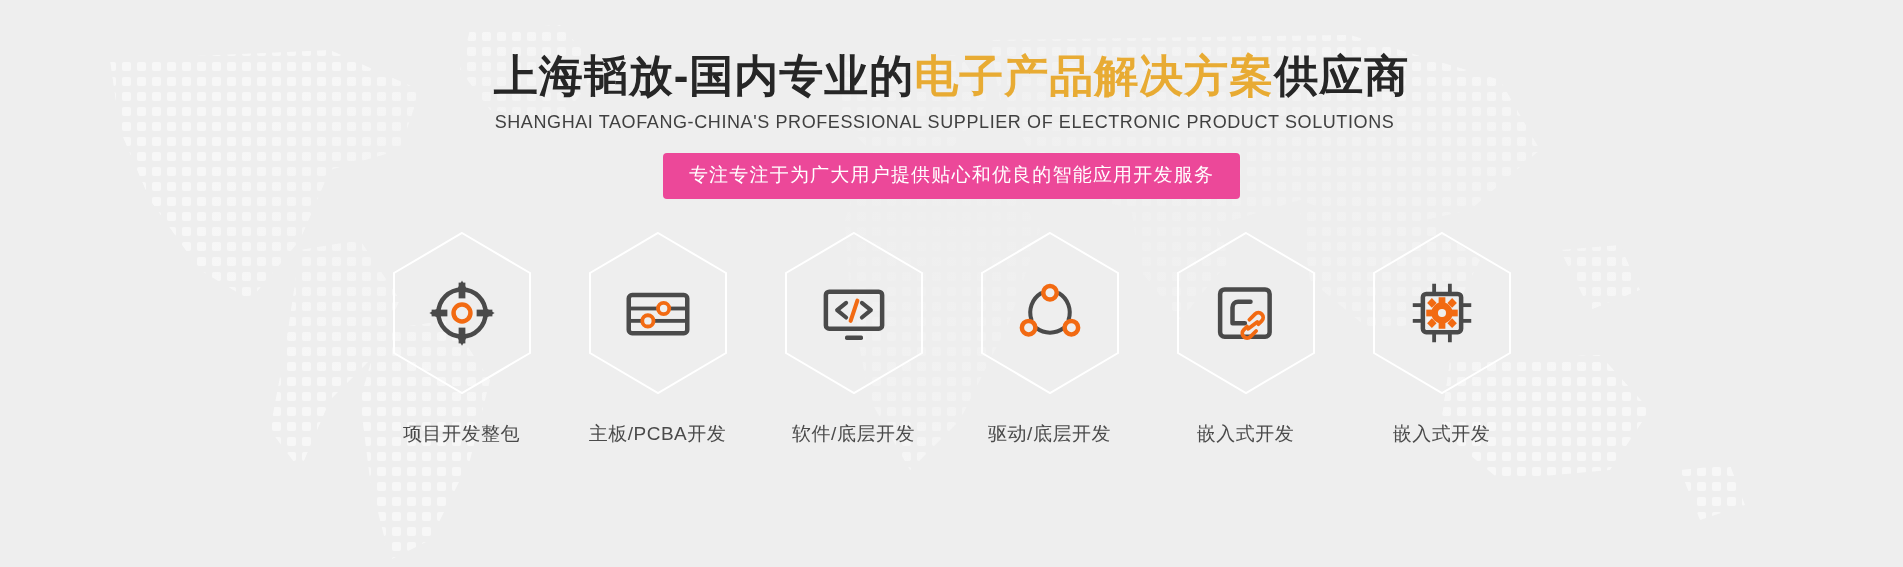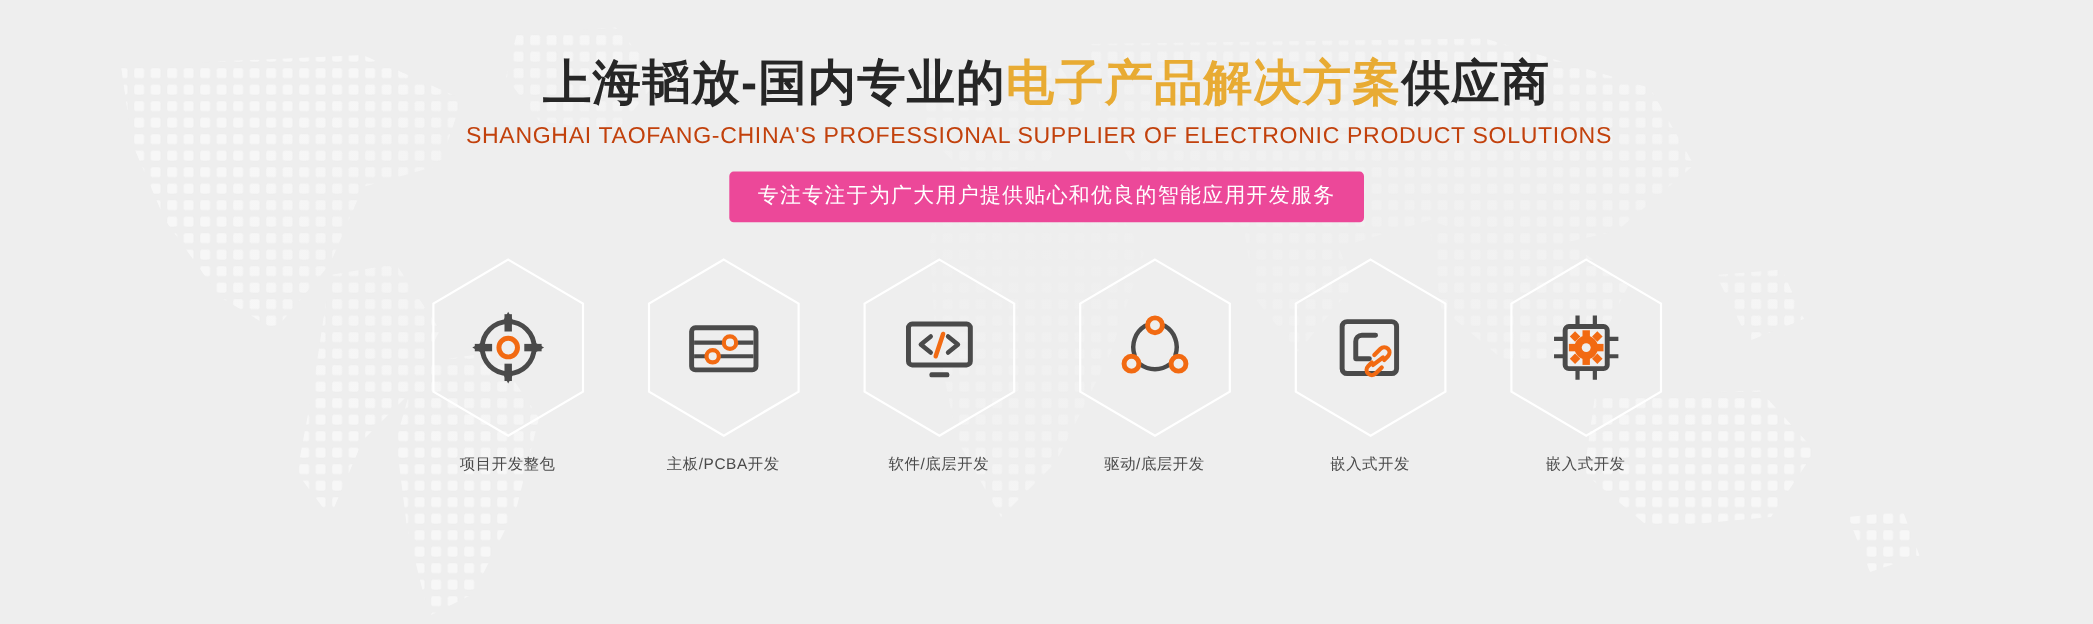--- a/index.html
+++ b/index.html
@@ -52,23 +52,23 @@
     line-height: 1.08;
     font-weight: bold;
     letter-spacing: 1px;
     color: #262626;
     white-space: nowrap;
   }
   .headline .hl-accent { color: #e8ab33; }
 
   .subhead {
     margin: 12px 14px 0 0;
-    font-size: 21px;
+    font-size: 18px;
     letter-spacing: 0.6px;
-    color: #c2410c;
+    color: #404040;
     font-weight: normal;
     white-space: nowrap;
   }
 
   .badge-wrap { margin-top: 20px; }
   .badge {
     display: inline-block;
     background: #ec4899;
     color: #ffffff;
     font-size: 19px;
@@ -102,22 +102,22 @@
   .hex-border { position: absolute; inset: 0; }
   .hex-border svg { display: block; width: 100%; height: 100%; }
   .hex-icon {
     position: relative;
     z-index: 2;
     width: 72px;
     height: 72px;
   }
   .hex-icon svg { display: block; width: 100%; height: 100%; }
   .service-label {
-    margin-top: 13px;
-    font-size: 14px;
+    margin-top: 24px;
+    font-size: 19px;
     color: #4a4a4a;
     letter-spacing: 0.5px;
     white-space: nowrap;
   }
 </style>
 </head>
 <body>
 
 <div id="banner">
 

